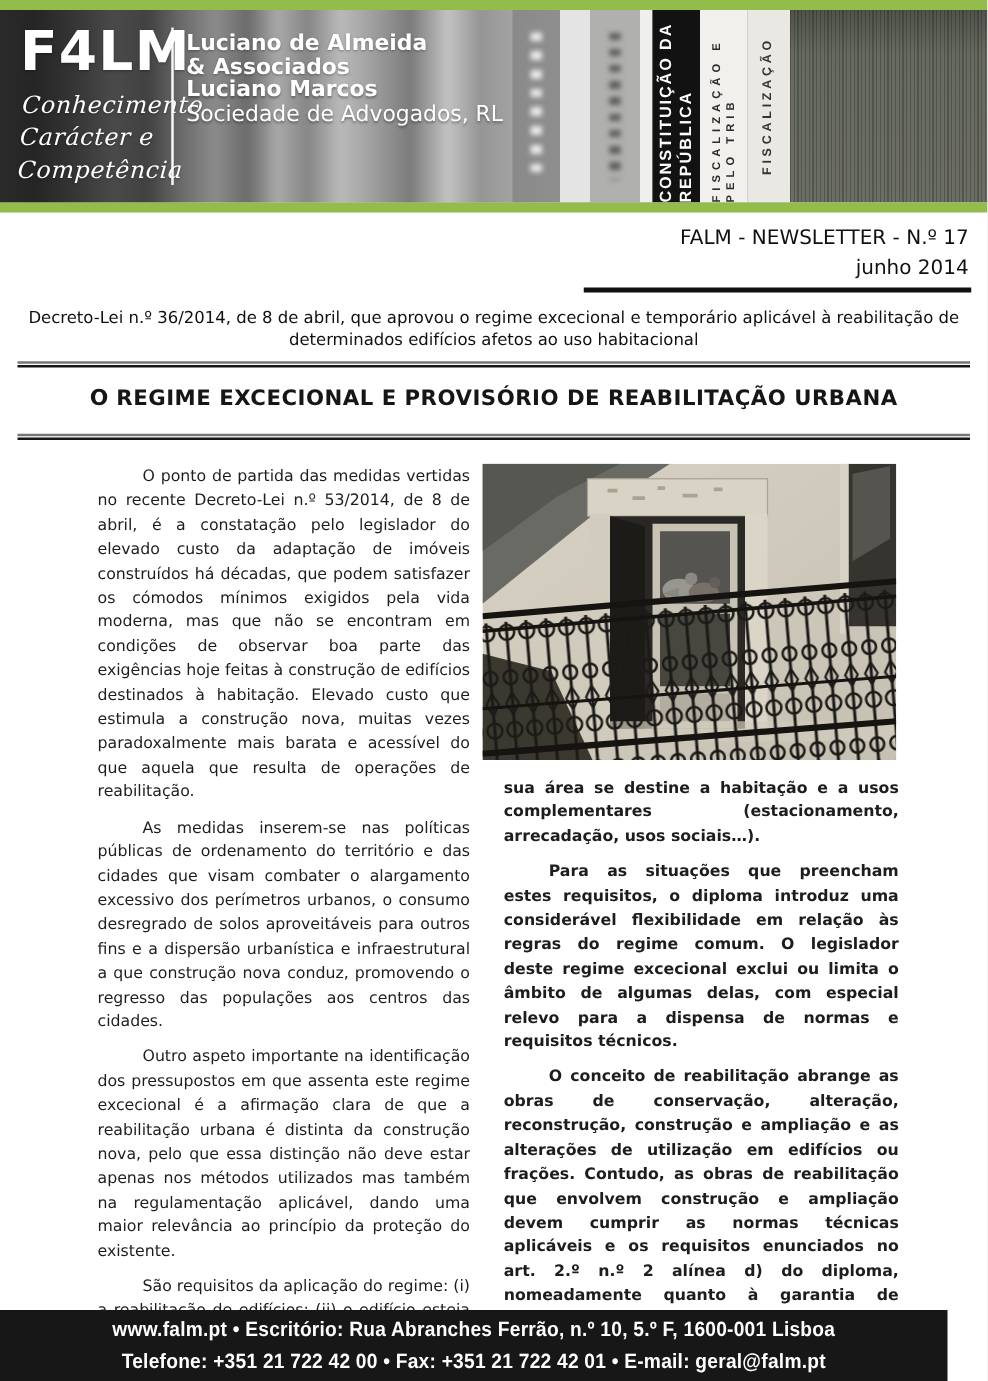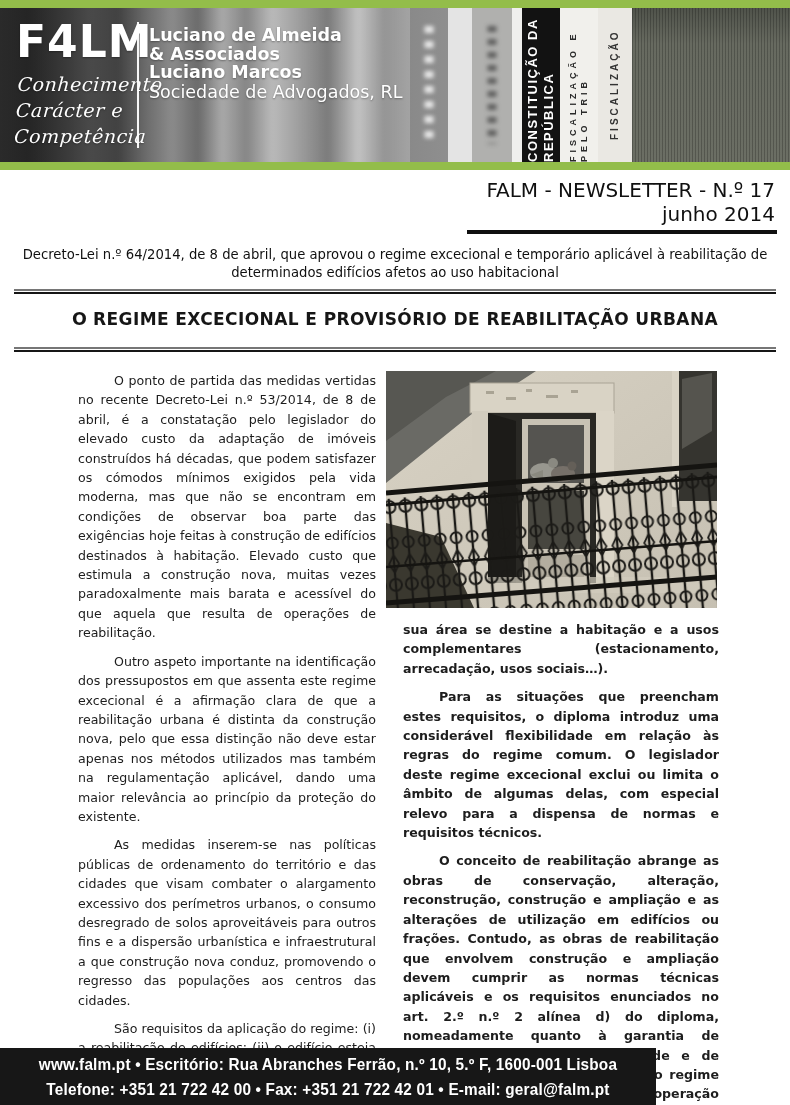--- a/index.html
+++ b/index.html
@@ -47,21 +47,21 @@
     font-size:19px;line-height:26px;letter-spacing:.5px;transform:skewX(-4deg);
     text-shadow:0 1px 2px rgba(0,0,0,.35);}
   .divider{position:absolute;left:137px;top:14px;width:2px;height:126px;background:#ffffff;opacity:.95;}
   .firm{position:absolute;left:149px;top:18px;color:#fff;font-size:17.5px;line-height:18.5px;
     text-shadow:0 1px 2px rgba(0,0,0,.35);}
   .firm .fn{font-weight:bold;}
   .firm .fs{font-weight:normal;margin-top:1px;text-align:right;}
 
   
   .masthead{position:absolute;right:15px;top:178px;text-align:right;color:#101010;
-    font-size:20px;line-height:24px;}
+    font-size:16px;line-height:24px;}
   .mast-rule{position:absolute;left:467px;top:230px;width:310px;height:4px;background:#101010;}
 
   
   .lead{position:absolute;left:15px;top:246px;width:760px;text-align:center;color:#101010;
     font-size:13.2px;line-height:17.5px;}
 
   
   .rule{position:absolute;left:14px;width:762px;height:5px;
     border-top:2px solid #767676;border-bottom:2px solid #161616;box-sizing:border-box;}
   .r1{top:289px;} .r2{top:347px;}
@@ -75,21 +75,21 @@
 
   
   .col{position:absolute;text-align:justify;color:#1d1d1d;font-size:12.6px;line-height:19.4px;
     hyphens:auto;-webkit-hyphens:auto;}
   .col p{margin:0 0 9px 0;text-indent:36px;}
   .col p.cont{text-indent:0;}
   .col.left{left:78px;top:371px;width:298px;}
   .col.right{left:403px;top:620px;width:316px;font-weight:bold;}
 
   
-  .footer{position:absolute;left:0;top:1048px;width:656px;height:57px;background:#171717;
+  .footer{position:absolute;left:0;top:1048px;width:758px;height:57px;background:#171717;
     color:#ffffff;text-align:center;overflow:hidden;}
   .footer .fl{font-weight:bold;font-size:16.5px;line-height:25px;transform:scaleX(.93);
     letter-spacing:.2px;font-family:"Liberation Sans",sans-serif;}
   .footer .fl:first-child{margin-top:4px;}
 </style>
 </head>
 <body>
 
 <div class="page">
 
@@ -133,21 +133,21 @@
     </div>
   </div>
   <div class="green bot"></div>
 
   <div class="masthead">
     <div>FALM - NEWSLETTER - N.º 17</div>
     <div>junho 2014</div>
   </div>
   <div class="mast-rule"></div>
 
-  <div class="lead">Decreto-Lei n.º 64/2014, de 8 de abril, que aprovou o regime excecional e temporário aplicável à reabilitação de determinados edifícios afetos ao uso habitacional</div>
+  <div class="lead">Decreto-Lei n.º 36/2014, de 8 de abril, que aprovou o regime excecional e temporário aplicável à reabilitação de determinados edifícios afetos ao uso habitacional</div>
 
   <div class="rule r1"></div>
   <div class="article-title">
     <span class="ti">O</span><span class="tr"> regime excecional e provisório de reabilitação urbana</span>
   </div>
   <div class="rule r2"></div>
 
   <svg class="photo" viewBox="0 0 331 237" xmlns="http://www.w3.org/2000/svg" preserveAspectRatio="none">
     <defs>
       <linearGradient id="wall" x1="0" y1="0" x2="1" y2="1">
@@ -192,22 +192,22 @@
     <polygon points="0,152 55,166 88,237 0,237" fill="#3a382f"></polygon>
     <polygon points="0,128 331,100 331,237 0,237" fill="url(#iron)"></polygon>
     <line x1="0" y1="122" x2="331" y2="94" stroke="#151411" stroke-width="5"></line>
     <line x1="0" y1="134" x2="331" y2="106" stroke="#151411" stroke-width="3"></line>
     <line x1="0" y1="196" x2="331" y2="170" stroke="#151411" stroke-width="2.5"></line>
     <line x1="0" y1="232" x2="331" y2="206" stroke="#151411" stroke-width="5"></line>
   </svg>
 
   <div class="col left">
     <p>O ponto de partida das medidas vertidas no recente Decreto-Lei n.º 53/2014, de 8 de abril, é a constatação pelo legislador do elevado custo da adaptação de imóveis construídos há décadas, que podem satisfazer os cómodos mínimos exigidos pela vida moderna, mas que não se encontram em condições de observar boa parte das exigências hoje feitas à construção de edifícios destinados à habitação. Elevado custo que estimula a construção nova, muitas vezes paradoxalmente mais barata e acessível do que aquela que resulta de operações de reabilitação.</p>
+    <p>As medidas inserem-se nas políticas públicas de ordenamento do território e das cidades que visam combater o alargamento excessivo dos perímetros urbanos, o consumo desregrado de solos aproveitáveis para outros fins e a dispersão urbanística e infraestrutural a que construção nova conduz, promovendo o regresso das populações aos centros das cidades.</p>
     <p>Outro aspeto importante na identificação dos pressupostos em que assenta este regime excecional é a afirmação clara de que a reabilitação urbana é distinta da construção nova, pelo que essa distinção não deve estar apenas nos métodos utilizados mas também na regulamentação aplicável, dando uma maior relevância ao princípio da proteção do existente.</p>
-    <p>As medidas inserem-se nas políticas públicas de ordenamento do território e das cidades que visam combater o alargamento excessivo dos perímetros urbanos, o consumo desregrado de solos aproveitáveis para outros fins e a dispersão urbanística e infraestrutural a que construção nova conduz, promovendo o regresso das populações aos centros das cidades.</p>
     <p><span>São requisitos da aplicação do regime: (i) a reabilitação de edifícios; (ii) o edifício esteja concluído há pelo menos trinta anos, ou (iii) esteja localizado em área de reabilitação urbana e se destine total ou predominantemente ao uso habitacional, </span></p>
   </div>
 
   <div class="col right">
     <p class="cont">sua área se destine a habitação e a usos complementares (estacionamento, arrecadação, usos sociais…).</p>
     <p>Para as situações que preencham estes requisitos, o diploma introduz uma considerável flexibilidade em relação às regras do regime comum. O legislador deste regime excecional exclui ou limita o âmbito de algumas delas, com especial relevo para a dispensa de normas e requisitos técnicos.</p>
     <p>O conceito de reabilitação abrange as obras de conservação, alteração, reconstrução, construção e ampliação e as alterações de utilização em edifícios ou frações. Contudo, as obras de reabilitação que envolvem construção e ampliação devem cumprir as normas técnicas aplicáveis e os requisitos enunciados no art. 2.º n.º 2 alínea d) do diploma, nomeadamente quanto à garantia de condições mínimas de salubridade e de segurança. O caráter excecional do regime não implica, pois, que a operação urbanística de reabilitação possa originar ou</p>
   </div>
 
   <div class="footer">

